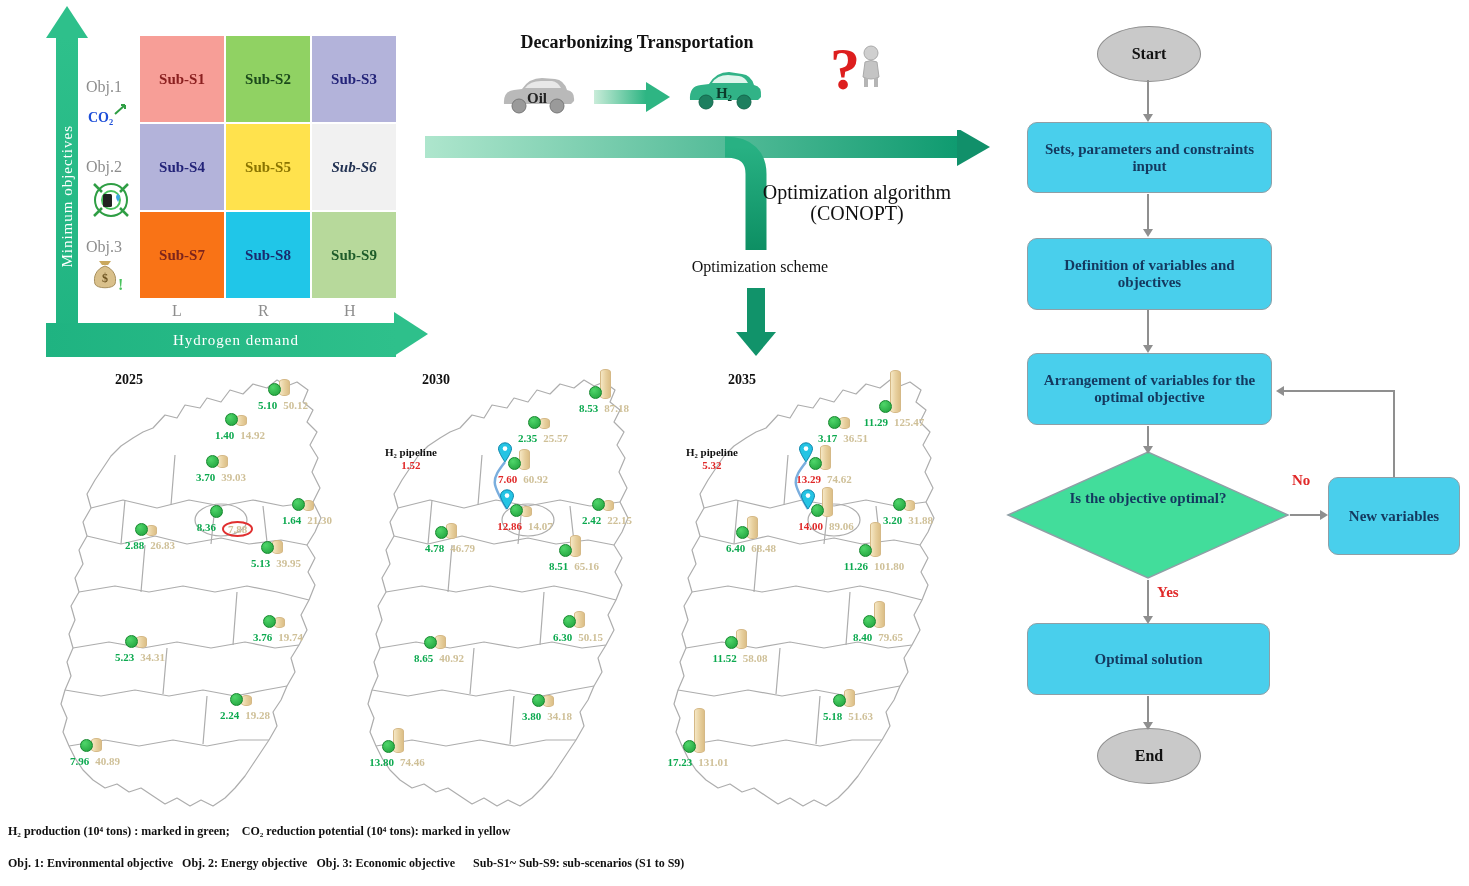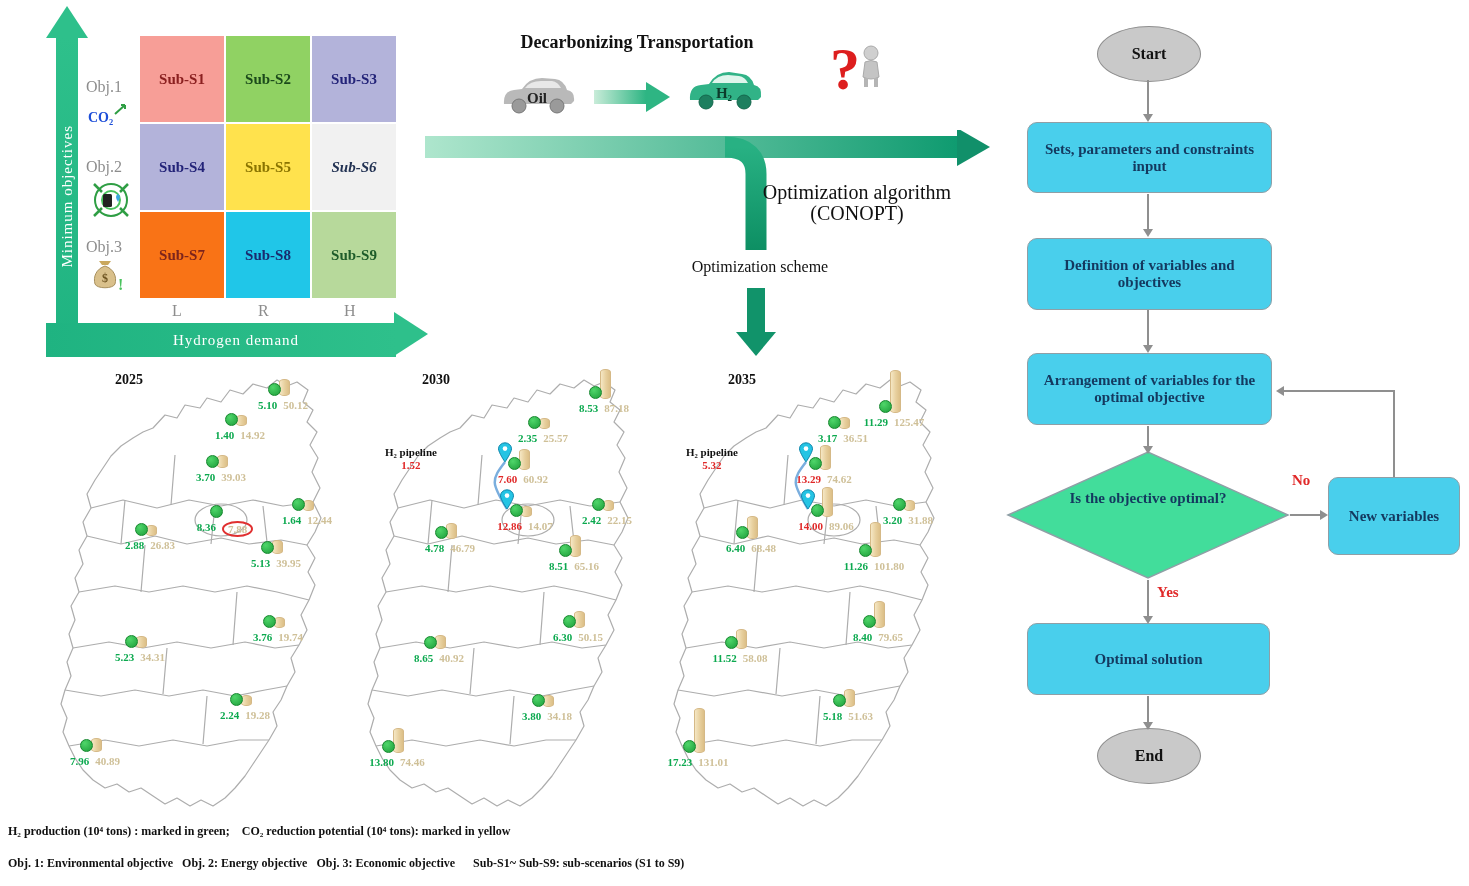--- a/index.html
+++ b/index.html
@@ -274,21 +274,21 @@
         <div class="lbls">
           <span class="gval">3.70</span>
           <span class="yval">39.03</span>
         </div>
       </div>
       <div class="pt" style="left: 274px; top: 145px;">
         <div class="cyl" style="height: 11px; top: -5px;"></div>
         <div class="dot"></div>
         <div class="lbls">
           <span class="gval">1.64</span>
-          <span class="yval">12.44</span>
+          <span class="yval">21.30</span>
         </div>
       </div>
       <div class="pt" style="left: 192px; top: 152px;">
         <div class="dot"></div>
         <div class="lbls">
           <span class="gval">8.36</span>
           <span class="yval oval">7.88</span>
         </div>
       </div>
       <div class="pt" style="left: 117px; top: 170px;">

